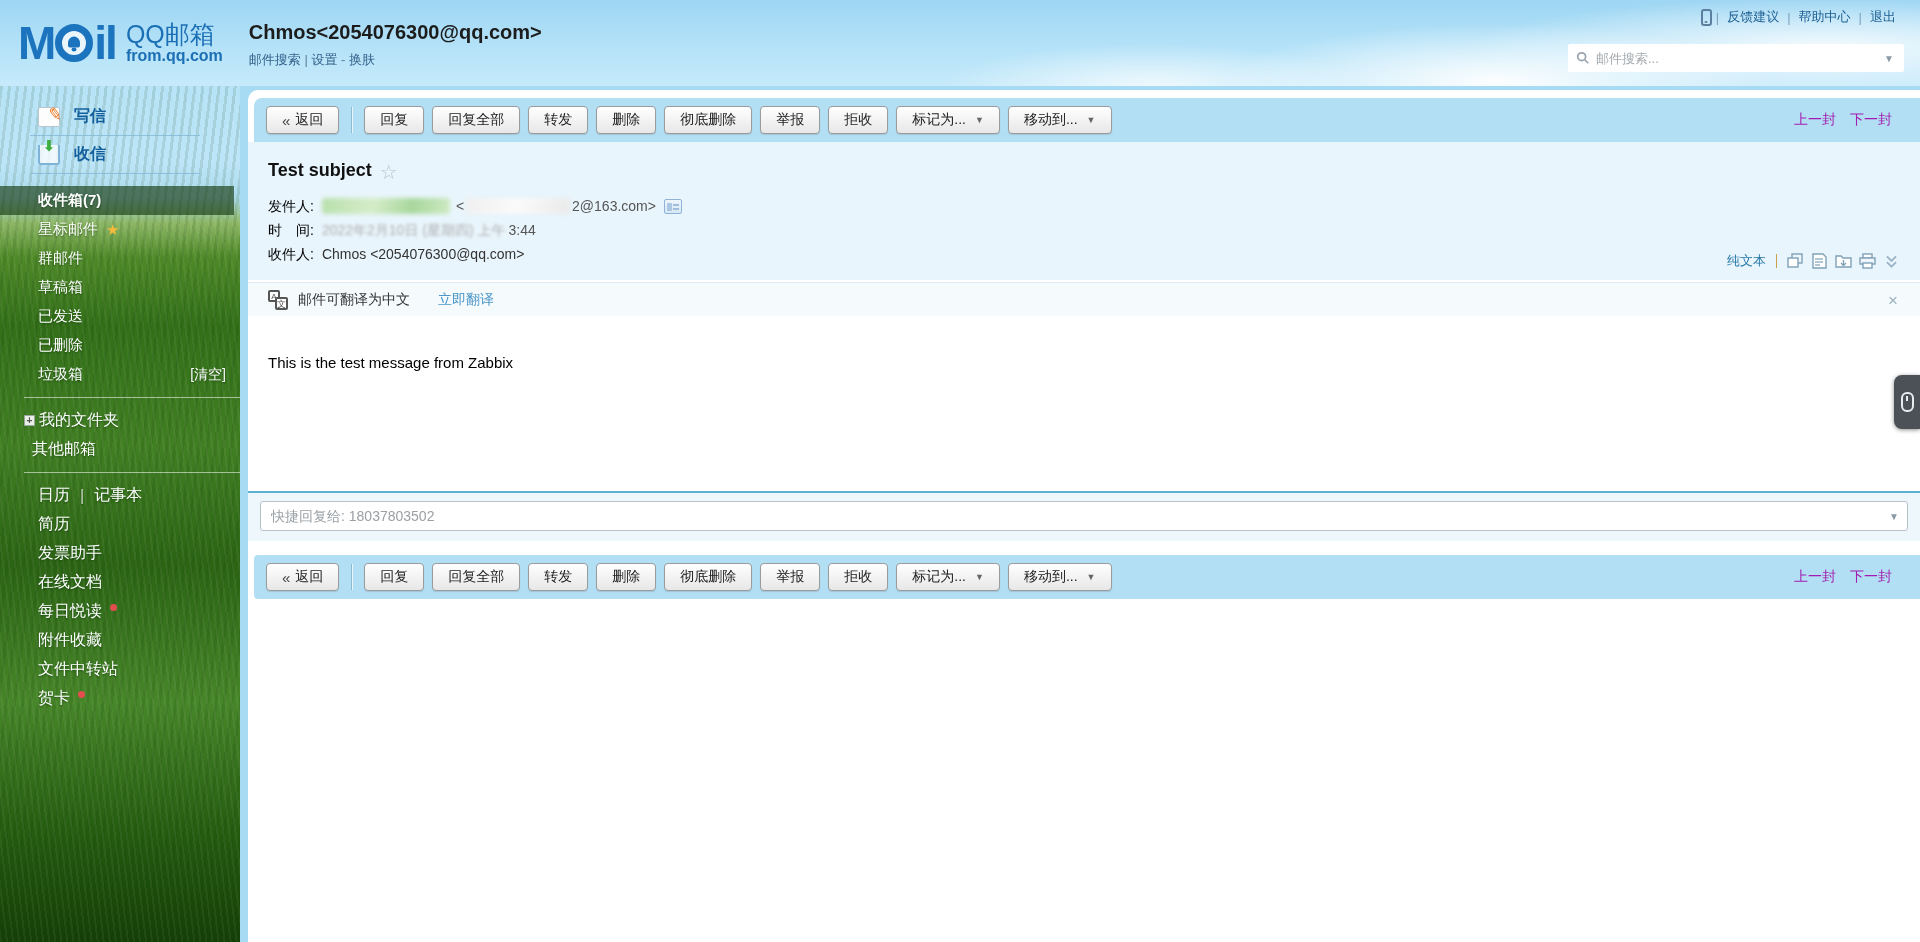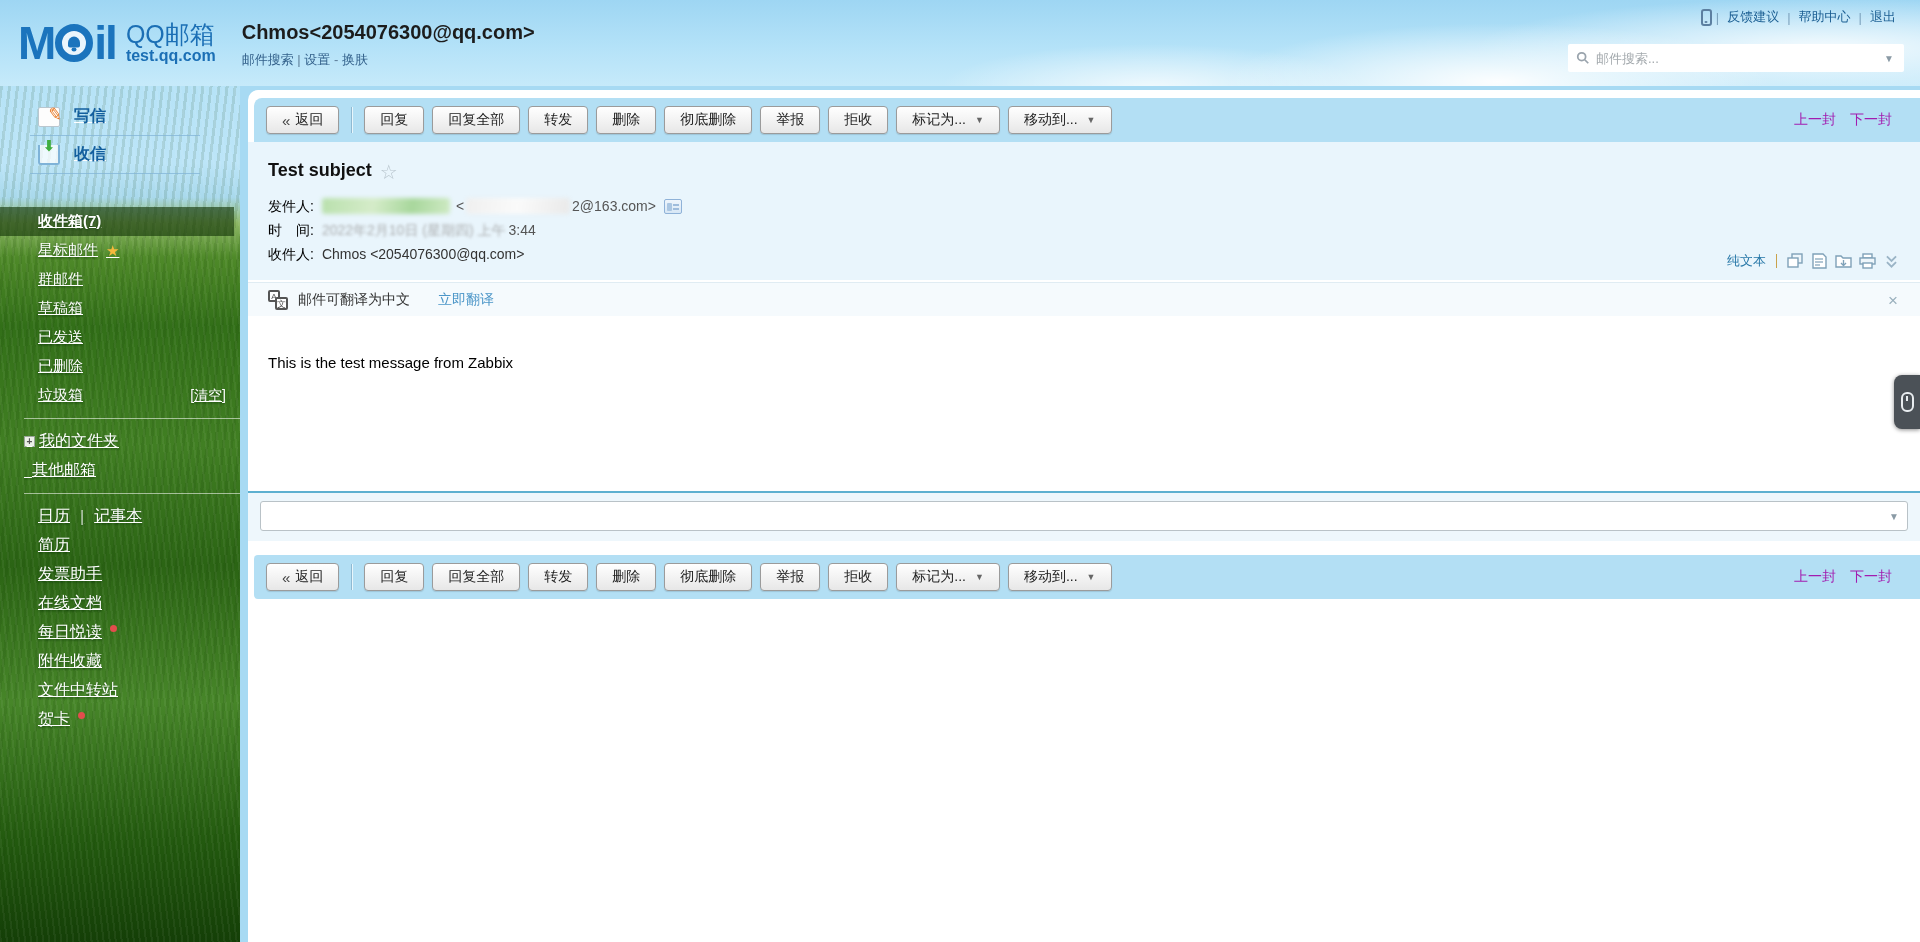--- a/index.html
+++ b/index.html
@@ -46,39 +46,39 @@
   .search-arrow { color:#8a9aa5; font-size:10px; cursor:pointer; padding:2px; }
 
   
   .page { display:flex; height:856px; }
 
   
   .sidebar { width:240px; flex:none; color:#fff; position:relative;
     background:
       repeating-linear-gradient(83deg, rgba(255,255,255,.05) 0 2px, rgba(0,0,0,0) 2px 6px),
       repeating-linear-gradient(97deg, rgba(20,60,5,.12) 0 3px, rgba(0,0,0,0) 3px 8px),
-      linear-gradient(180deg,#b6e3f7 0%,#bce5f8 9%,#a9d9ec 13%,#8db765 16%,#4f8a29 20%,#326f18 28%,#417f23 42%,#2b6414 56%,#478629 72%,#235a0f 88%,#143f07 100%); text-decoration: underline; }
+      linear-gradient(180deg,#b6e3f7 0%,#bce5f8 9%,#a9d9ec 13%,#8db765 16%,#4f8a29 20%,#326f18 28%,#417f23 42%,#2b6414 56%,#478629 72%,#235a0f 88%,#143f07 100%); }
   .side-actions { padding-top:12px; }
   .side-action { height:37px; display:flex; align-items:center; padding-left:38px; cursor:pointer; }
   .side-action .lbl { font-size:16px; font-weight:bold; color:#135f9e; margin-left:14px; }
   .act-sep { border-top:1px solid rgba(130,180,215,.75); margin:0 40px 0 30px; }
   .aicon { width:22px; height:20px; position:relative; flex:none; }
   .aicon.compose { background:#fdfdfd; border:1px solid #b9c6cf; border-radius:2px; }
   .aicon.compose:after { content:"✎"; position:absolute; right:-3px; top:-4px; color:#e8761f;
     font-size:17px; transform:rotate(8deg); }
   .aicon.receive { border:2px solid #7fb3d8; border-top:none; border-radius:0 0 3px 3px; background:rgba(255,255,255,.75); }
   .aicon.receive:after { content:"⬇"; position:absolute; left:50%; top:-8px; transform:translateX(-50%);
     color:#3fae3f; font-size:15px; font-weight:bold; }
   .aicon.contacts { background:linear-gradient(180deg,#eaf4fc,#cfe4f6); border:2px solid #5b97cf; border-radius:2px; }
   .aicon.contacts:before { content:""; position:absolute; left:3px; top:4px; width:7px; height:9px;
     background:#f3c99e; border:1px solid #8aa9c9; border-radius:1px; }
   .aicon.contacts:after { content:""; position:absolute; right:3px; top:5px; width:6px; height:2px;
     background:#7fa7cc; box-shadow:0 4px 0 #7fa7cc; }
 
-  .folders { margin-top:33px; font-size:15px; }
+  .folders { margin-top:12px; font-size:15px; }
   .side-row { height:29px; display:flex; align-items:center; padding-left:38px;
     text-shadow:0 1px 2px rgba(0,45,0,.55); cursor:pointer; white-space:nowrap; }
   .side-row.selected { background:rgba(18,52,6,.62); font-weight:bold; margin-right:6px; }
   .star-glyph { color:#f5b93c; margin-left:8px; font-size:15px; text-shadow:none; }
   .row-action { margin-left:auto; margin-right:14px; font-size:14px; }
   .side-div { border-top:1px solid rgba(255,255,255,.55); margin:8px 0 8px 24px; }
   .expander { width:11px; height:11px; background:rgba(250,250,250,.92); border:1px solid #9aa59a;
     color:#555; font-size:10px; line-height:9px; text-align:center; margin-right:4px; flex:none;
     text-shadow:none; font-weight:bold; }
   .group-row { padding-left:24px; }
@@ -169,21 +169,21 @@
 
 <div class="header">
   <div class="logo-wrap">
     <span class="logo-m">M</span>
     <span class="logo-o">
         <span class="logo-bell"></span>
       </span>
     <span class="logo-il">il</span>
     <div class="brand-col">
       <div class="brand-name">QQ邮箱</div>
-      <div class="brand-domain">test.qq.com</div>
+      <div class="brand-domain">from.qq.com</div>
     </div>
   </div>
   <div class="account-col">
     <div class="account-line">Chmos&lt;2054076300@qq.com&gt;</div>
     <div class="nav-line">
       <a>邮件搜索</a>
       <span>|</span>
       <a>设置</a>
       <span>-</span>
       <a>换肤</a>
@@ -389,20 +389,21 @@
         </span>
         <span class="tr-text">邮件可翻译为中文</span>
         <a class="tr-link">立即翻译</a>
         <span class="tr-close">×</span>
       </div>
 
       <div class="body-area">This is the test message from Zabbix</div>
 
       <div class="reply-sec">
         <div class="reply-input">
+          <input type="text" placeholder="快捷回复给: 18037803502" style="">
           <span class="reply-arrow">▼</span>
         </div>
       </div>
 
       <div class="gap-white"></div>
 
       <div class="band second">
         <div class="tb-group js-toolbar">
             <button class="tb-btn">
               <span class="arr">«</span>

